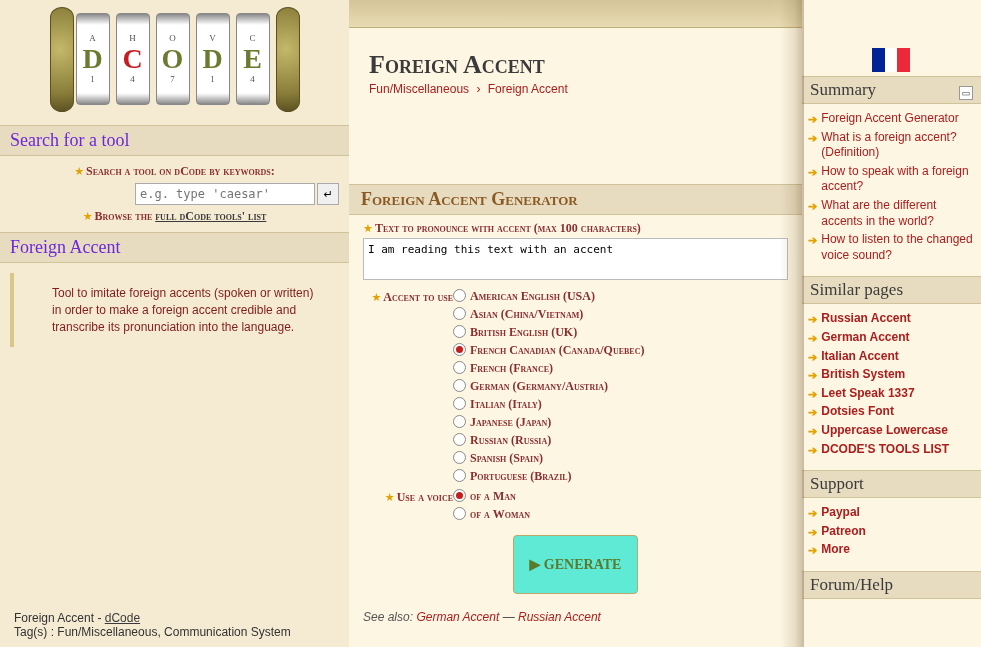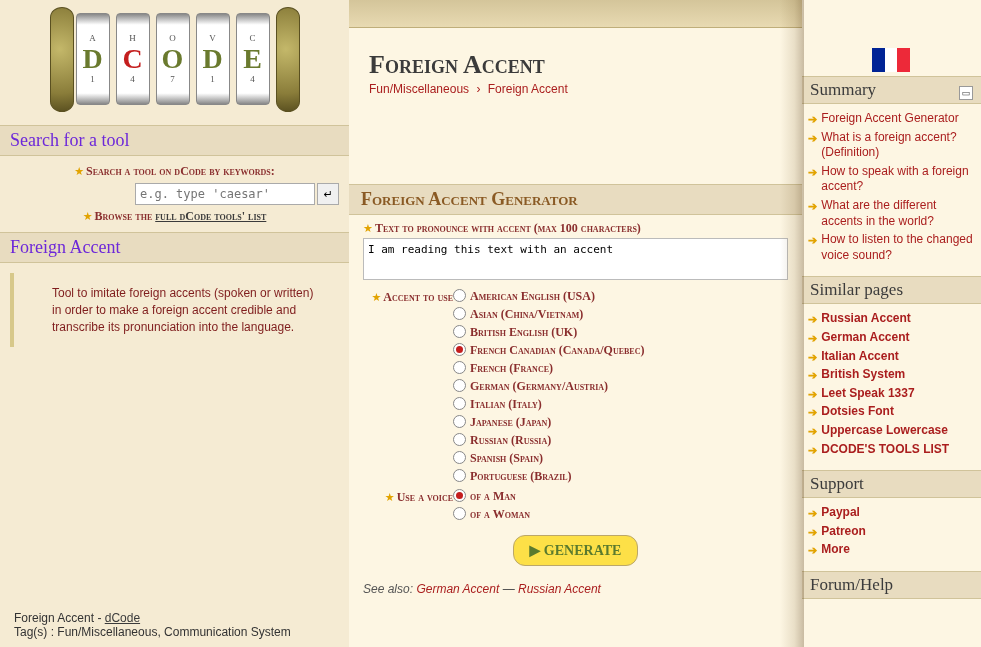--- a/index.html
+++ b/index.html
@@ -33,21 +33,21 @@
 .gen-title{font-family:Georgia,serif;font-variant:small-caps;font-size:18px;font-weight:bold;color:#8a5a24;background:#e8dcc0;border-top:1px solid #d0c39a;border-bottom:1px solid #d0c39a;padding:4px 12px}
 .form-area{padding:6px 14px 10px}
 .form-label{font-family:Georgia,serif;font-variant:small-caps;color:#8a2e2e;font-size:12px;font-weight:bold}
 .textarea{width:100%;height:42px;border:1px solid #bbb;background:#fff;font-family:monospace;font-size:11px;padding:4px;margin:2px 0 6px;resize:none}
 .opt-row{display:flex;align-items:flex-start;margin-bottom:2px}
 .opt-label{width:90px;text-align:right;padding-top:1px}
 .radios{flex:1}
 .radio-line{display:flex;align-items:flex-start;gap:4px;margin-bottom:3px;font-family:Georgia,serif;font-variant:small-caps;color:#8a2e2e;font-size:12px;font-weight:bold}
 .radio{width:13px;height:13px;border:1px solid #888;border-radius:50%;background:#fff;display:inline-flex;align-items:center;justify-content:center;cursor:pointer}
 .radio.sel::after{content:'';width:7px;height:7px;background:#c41e1e;border-radius:50%}
-.gen-btn{display:block;margin:10px auto 4px;padding:6px 16px;background:#fde047;border:1px solid #bba76a;border-radius:12px;font-family:Georgia,serif;font-variant:small-caps;font-weight:bold;color:#5a7a2e;font-size:14px;cursor:pointer}
+.gen-btn{display:block;margin:10px auto 4px;padding:20px 16px;background:#5eead4;border:1px solid #bba76a;border-radius:4px;font-family:Georgia,serif;font-variant:small-caps;font-weight:bold;color:#5a7a2e;font-size:14px;cursor:pointer}
 .gen-btn::before{content:'▶ ';color:#5a7a2e}
 .see-also{padding:2px 14px;font-style:italic;color:#555;font-size:12px}
 .see-also a{color:#aa1e1e;text-decoration:none;cursor:pointer}
 .flag{width:38px;height:24px;margin:48px 0 4px 70px;display:flex}
 .flag div:nth-child(1){flex:1;background:#002395}
 .flag div:nth-child(2){flex:1;background:#fff}
 .flag div:nth-child(3){flex:1;background:#ed2939}
 .r-section-head{font-family:Georgia,serif;font-size:17px;color:#3b3b3b;background:#e8dcc0;border-top:1px solid #d0c39a;border-bottom:1px solid #d0c39a;padding:3px 8px;display:flex;align-items:flex-end;justify-content:space-between}
 .collapse-icon{width:14px;height:14px;border:1px solid #999;background:#fff;font-size:9px;display:flex;align-items:center;justify-content:center;cursor:pointer}
 .r-list{padding:4px 6px 10px}

